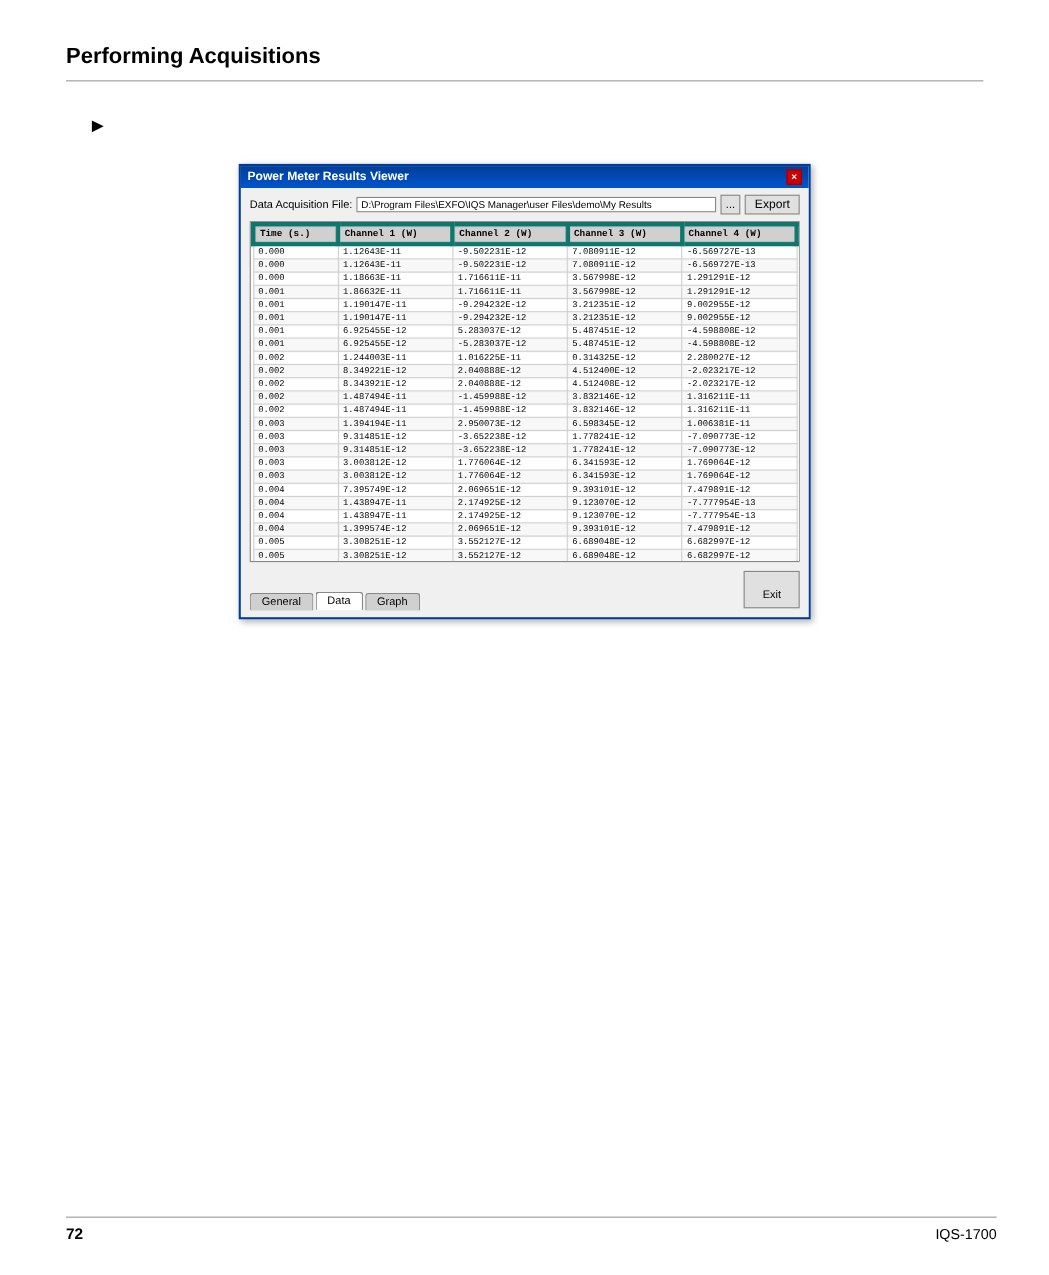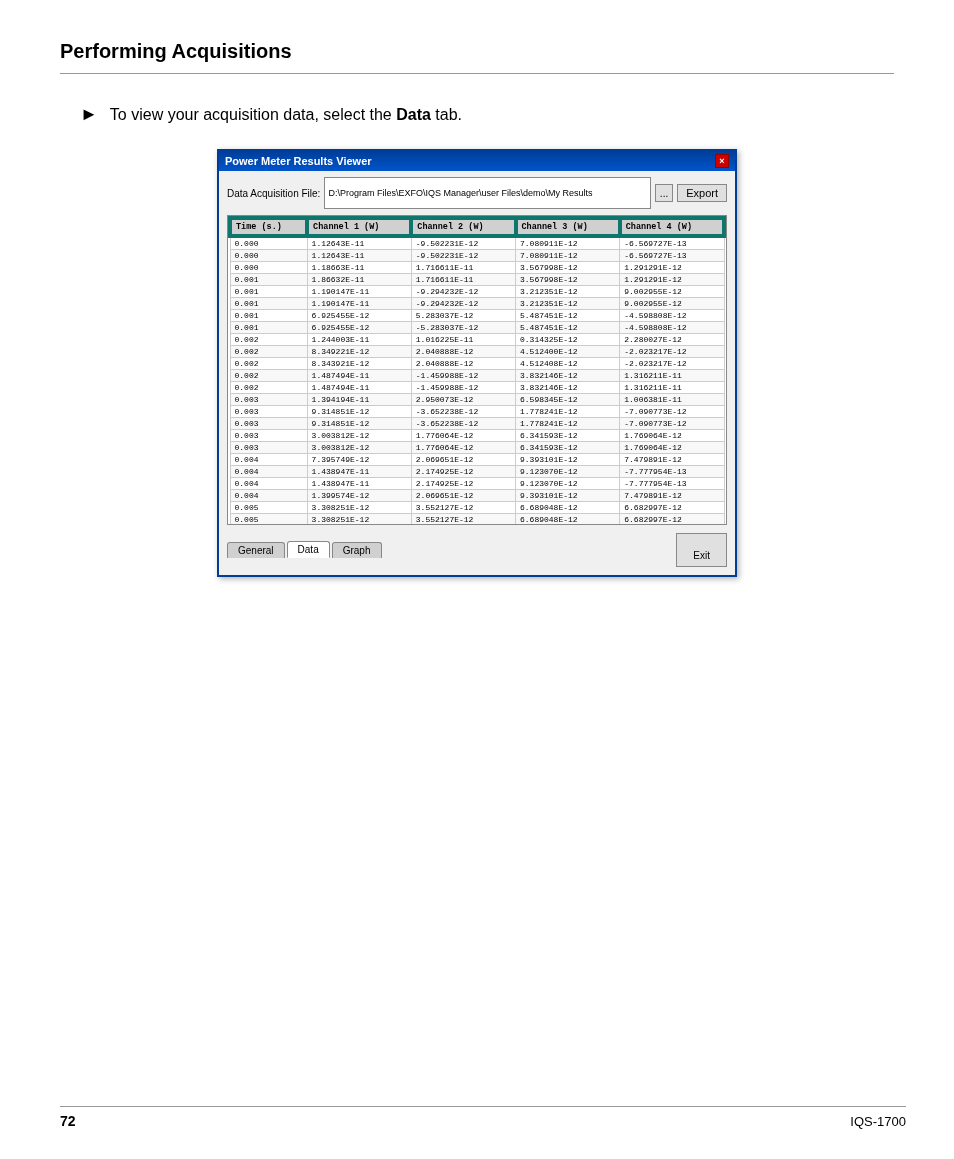--- a/index.html
+++ b/index.html
@@ -120,21 +120,21 @@
     }
 
     .file-label {
       font-size: 10px;
       white-space: nowrap;
       color: #000;
     }
 
     .file-input {
       flex: 1;
-      height: 32px;
+      height: 14px;
       border: 1px solid #888;
       background: #ffffff;
       font-size: 9px;
       padding: 1px 3px;
       color: #000;
     }
 
     .browse-btn {
       height: 18px;
       padding: 0 4px;
@@ -268,23 +268,20 @@
 <div class="page-container">
 
   <div class="page-header">
     <div class="page-title">Performing Acquisitions</div>
   </div>
 
   <hr class="divider">
 
   <div class="instruction-row">
     <span class="arrow-icon">►</span>
-    <span class="instruction-text">
-      <span>To view your acquisition data, select the </span><strong>Data</strong><span> tab.</span>
-    </span>
   </div>
 
   <div class="window-wrapper">
     <div class="window">
 
       <div class="window-titlebar">
         <span class="window-title-text">Power Meter Results Viewer</span>
         <button class="window-close-btn">×</button>
       </div>
 
@@ -481,21 +478,21 @@
                   <td>0.005</td>
                   <td>6.068306E-12</td>
                   <td>6.577456E-12</td>
                   <td>6.089856E-12</td>
                   <td>4.387388E-12</td>
                 </tr>
               </tbody>
           </table>
         </div>
 
-        <div style="display:flex; justify-content:space-between; align-items:center;">
+        <div style="display:flex; justify-content:space-between; align-items:flex-end;">
           <div class="tab-bar">
           <button class="tab">General</button>
               <button class="tab active">Data</button>
               <button class="tab">Graph</button>
             </div>
           <div class="bottom-row">
             <button class="exit-btn">Exit</button>
           </div>
         </div>
 

